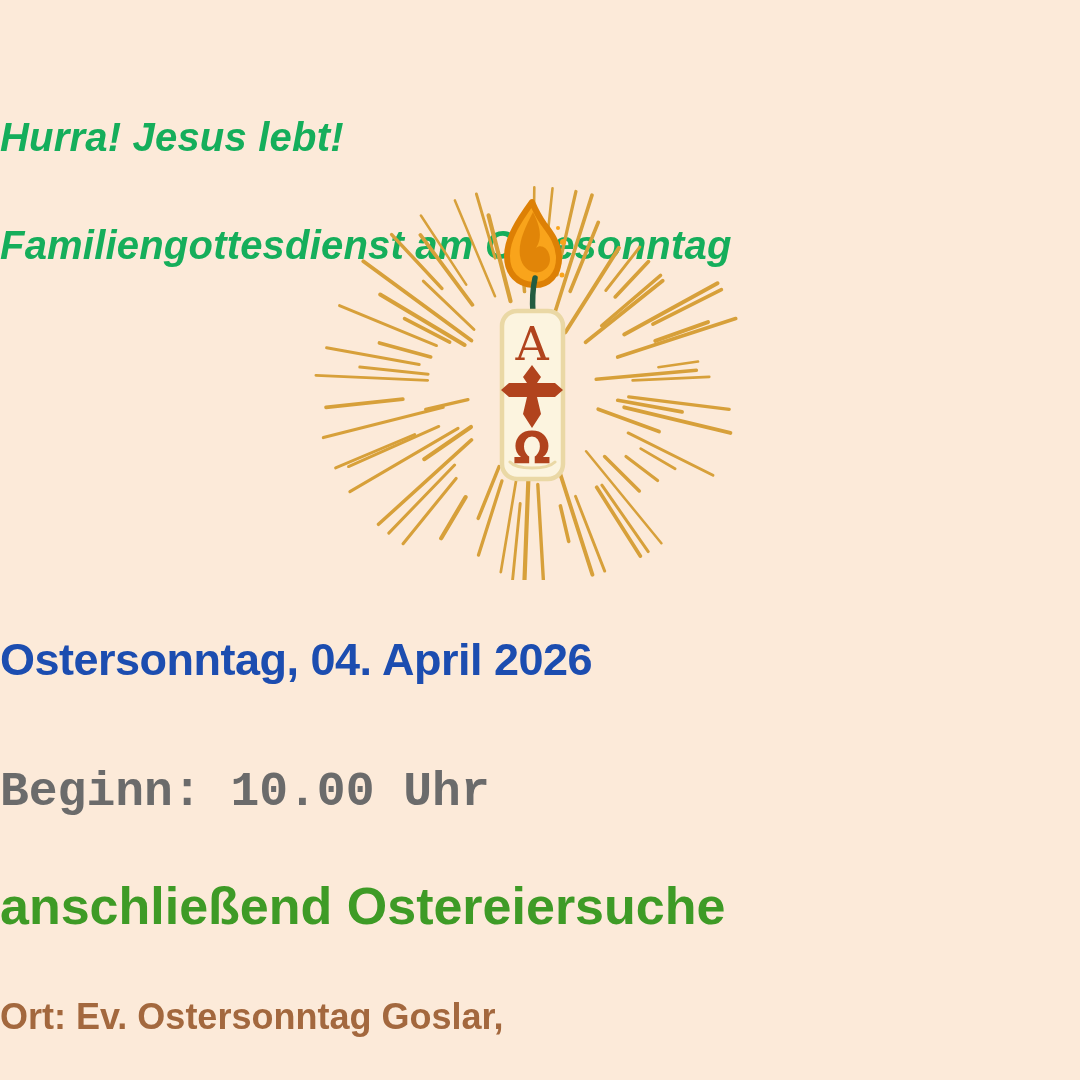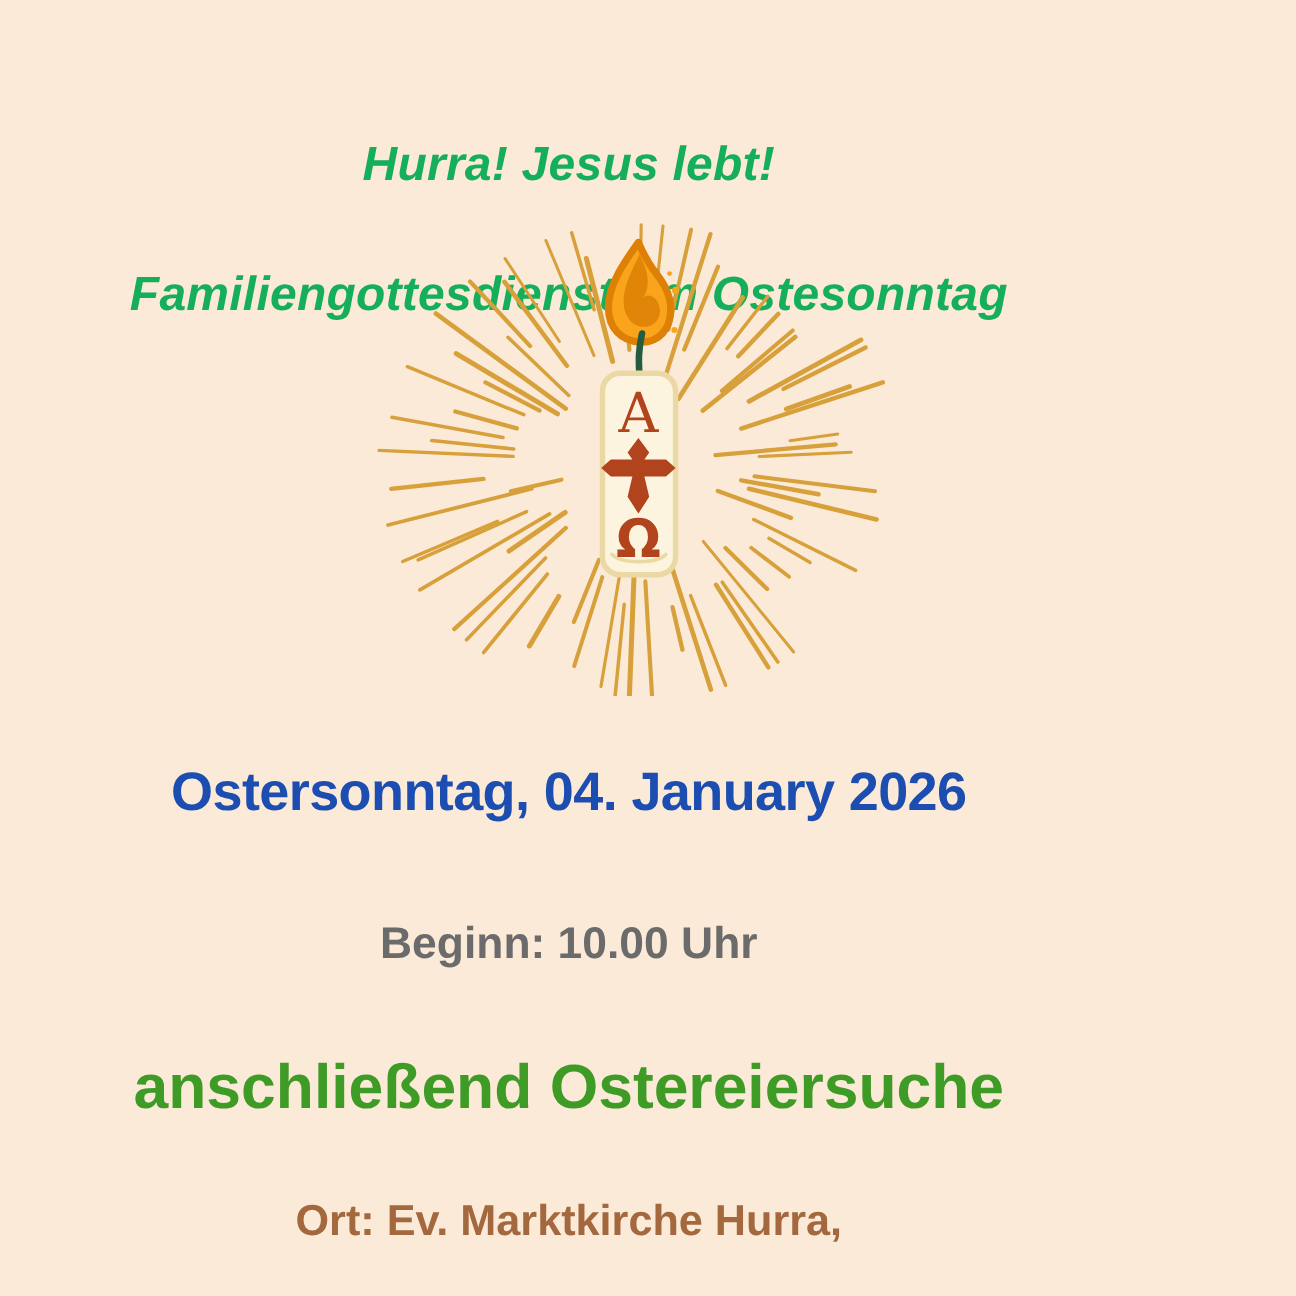--- a/index.html
+++ b/index.html
@@ -5,43 +5,43 @@
   html, body { margin: 0; padding: 0; }
   body {
     width: 1080px; height: 1080px;
     position: relative;
     overflow: hidden;
     background: var(--bg, #fcead9);
     font-family: "Liberation Sans", sans-serif;
   }
   .center-text {
     position: absolute;
-    left: 16px; width: 916px;
-    text-align: center;
+    left: 0; width: 916px;
     font-weight: 700;
     white-space: pre-line;
   }
   .heading {
     top: 56px;
     font-style: italic;
     font-size: 40px;
     line-height: 54px;
     color: var(--heading-green, #15ae5b);
     letter-spacing: 0.2px;
   }
   .event-date {
     top: 634px;
     font-size: 45px;
     letter-spacing: -0.5px;
     color: var(--date-blue, #1c4db0);
   }
   .event-time {
     top: 765px;
-    font-size: 37px;
+    font-size: 48px;
     color: var(--time-gray, #6b6b6b);
+    font-family: Liberation Mono, monospace;
   }
   .event-activity {
     top: 876px;
     font-size: 52px;
     color: var(--activity-green, #3e9b26);
   }
   .event-location {
     top: 934px;
     font-size: 36px;
     line-height: 55px;
@@ -193,19 +193,19 @@
   <g data-name="candle-body-group">
     <rect data-name="candle-body" x="191" y="131" width="61" height="168" rx="15"></rect>
     <path data-name="candle-inner-line" d="M199 282 C 206 290 236 290 244 282"></path>
     <text data-name="alpha-symbol" x="221" y="180" text-anchor="middle">A</text>
     <path data-name="cross-symbol" d="M221 185 L230 197 L226 203 L244 203 L252 210 L244 217 L226 217 L230 234 L221 248
              L212 234 L216 217 L198 217 L190 210 L198 203 L216 203 L212 197 Z"></path>
     <text data-name="omega-symbol" x="221" y="284" text-anchor="middle">Ω</text>
   </g>
 </svg>
 
-<div class="center-text event-date" data-name="event-date">Ostersonntag, 04. January 2026</div>
+<div class="center-text event-date" data-name="event-date">Ostersonntag, 04. April 2026</div>
 <div class="center-text event-time" data-name="event-time">Beginn: 10.00 Uhr</div>
 <div class="center-text event-activity" data-name="event-activity">anschließend Ostereiersuche</div>
 <div class="center-text event-location" data-name="event-location">
-  <div data-name="location-line-1">Ort: Ev. Marktkirche Hurra,</div>
+  <div data-name="location-line-1">Ort: Ev. Ostersonntag Goslar,</div>
   
 </div>
 
 </body></html>

